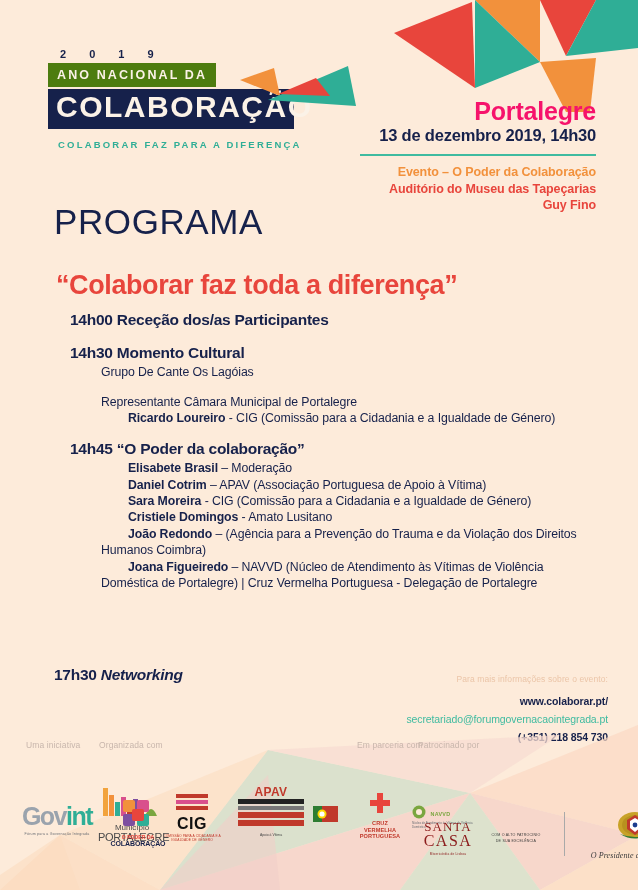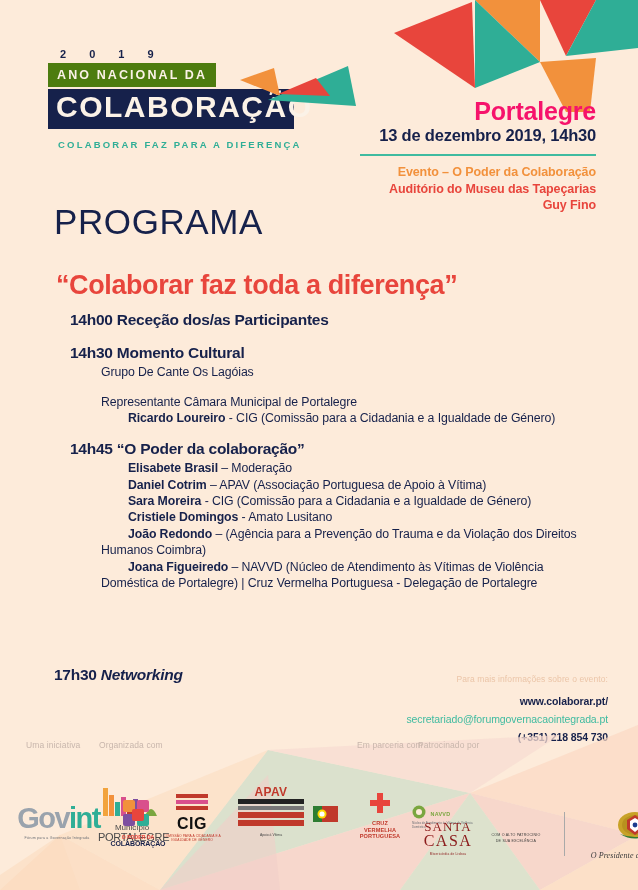--- a/index.html
+++ b/index.html
@@ -258,25 +258,24 @@
     letter-spacing: 0.1px;
     white-space: nowrap;
   }
   .f-logo {
     position: absolute;
     text-align: center;
   }
 
   
   .govint {
-    font-size: 29px;
+    font-size: 25px;
     font-weight: bold;
     letter-spacing: -1.5px;
     line-height: 1;
-    text-align: right;
   }
   .govint .g1 { color: #9AA3AD; }
   .govint .g2 { color: #2FAE96; }
   .govint-sub {
     color: #6B6F75;
     font-size: 3.6px;
     letter-spacing: 0.2px;
     margin-top: 3px;
   }
 

